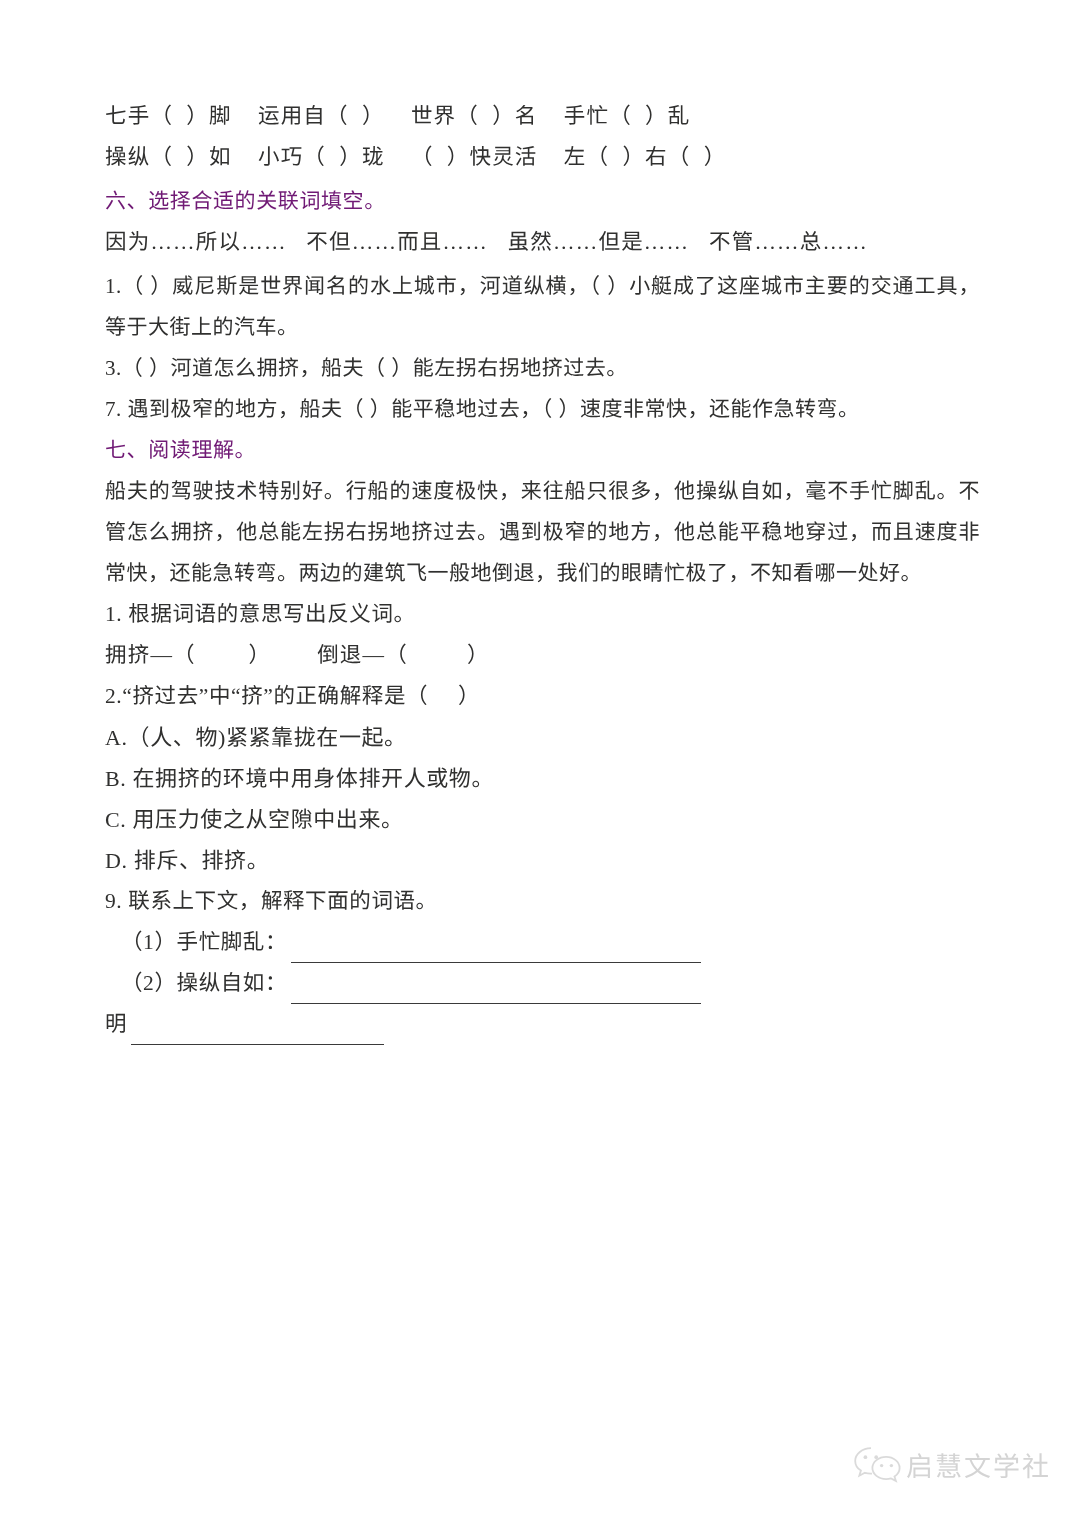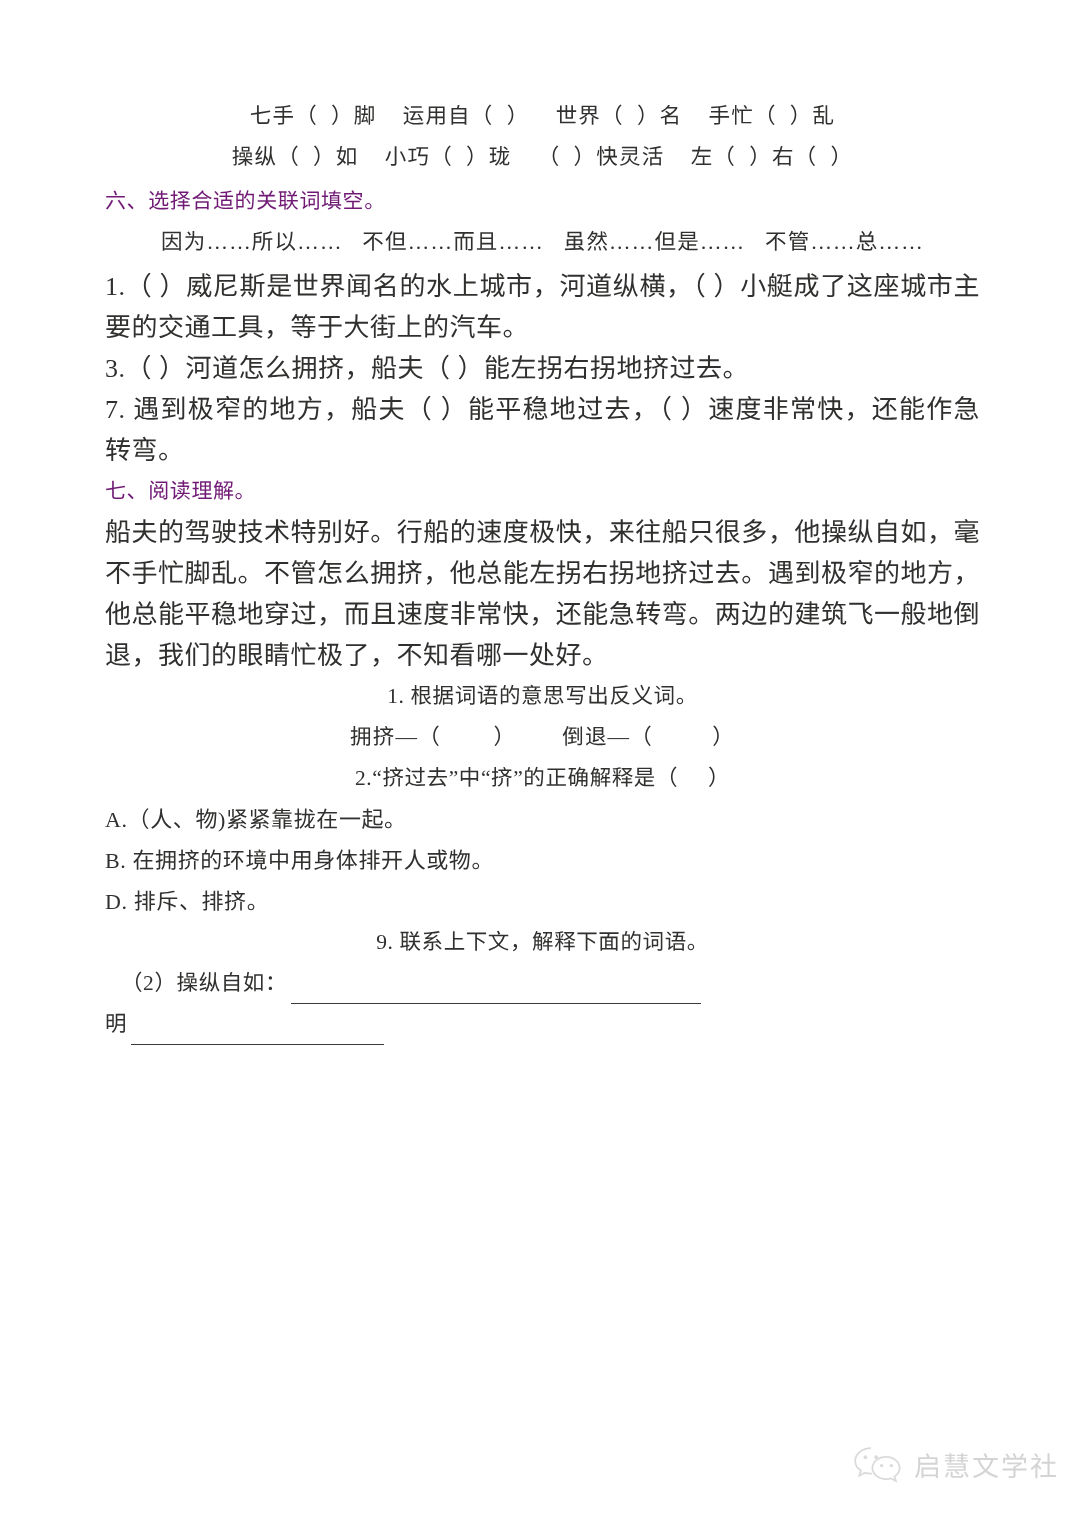--- a/index.html
+++ b/index.html
@@ -34,36 +34,35 @@
   }
 
   
   .line {
     font-size: 21.5px;
     line-height: 41px;
     letter-spacing: 0.6px;
     color: #30302f;
     white-space: pre-wrap;
     word-break: break-all;
-    text-align: center;
   }
 
   .line.wide {
     letter-spacing: 1.2px;
   }
 
   .section-head {
     font-size: 21px;
     line-height: 41px;
     letter-spacing: 0.6px;
     color: #701a75;
   }
 
   .para {
-    font-size: 26px;
+    font-size: 21px;
     line-height: 41px;
     letter-spacing: 0.5px;
     color: #30302f;
     text-align: justify;
     text-justify: inter-character;
     word-break: break-all;
   }
 
   .gap-sm { height: 3px; }
 
@@ -107,21 +106,21 @@
     white-space: pre;
   }
 
   
   .footer-mark {
     position: absolute;
     left: 852px;
     top: 1444px;
     display: flex;
     align-items: center;
-    gap: 10px;
+    gap: 2px;
     opacity: 0.42;
   }
   .wechat-icon {
     width: 52px;
     height: 40px;
     position: relative;
     flex: 0 0 auto;
   }
   .footer-text {
     font-size: 27px;
@@ -155,24 +154,29 @@
     <div class="section-head">七、阅读理解。</div>
     <div class="para">船夫的驾驶技术特别好。行船的速度极快，来往船只很多，他操纵自如，毫不手忙脚乱。不管怎么拥挤，他总能左拐右拐地挤过去。遇到极窄的地方，他总能平稳地穿过，而且速度非常快，还能急转弯。两边的建筑飞一般地倒退，我们的眼睛忙极了，不知看哪一处好。</div>
 
     <div class="line">1. 根据词语的意思写出反义词。</div>
     <div class="line wide">拥挤—（        ）       倒退—（         ）</div>
 
     <div class="line">2.“挤过去”中“挤”的正确解释是（     ）</div>
 
     <div class="choice">A.（人、物)紧紧靠拢在一起。</div>
     <div class="choice">B. 在拥挤的环境中用身体排开人或物。</div>
+    <div class="choice">C. 用压力使之从空隙中出来。</div>
     <div class="choice">D. 排斥、排挤。</div>
 
     <div class="line">9. 联系上下文，解释下面的词语。</div>
 
+    <div class="fillrow">
+      <span class="lbl">（1）手忙脚乱：</span>
+      <span class="blank-line blank-410"></span>
+    </div>
 
     <div class="fillrow">
       <span class="lbl">（2）操纵自如：</span>
       <span class="blank-line blank-410"></span>
     </div>
 
 
     <div class="lastline">
       <span>明</span>
       <span class="blank-line blank-253"></span>

